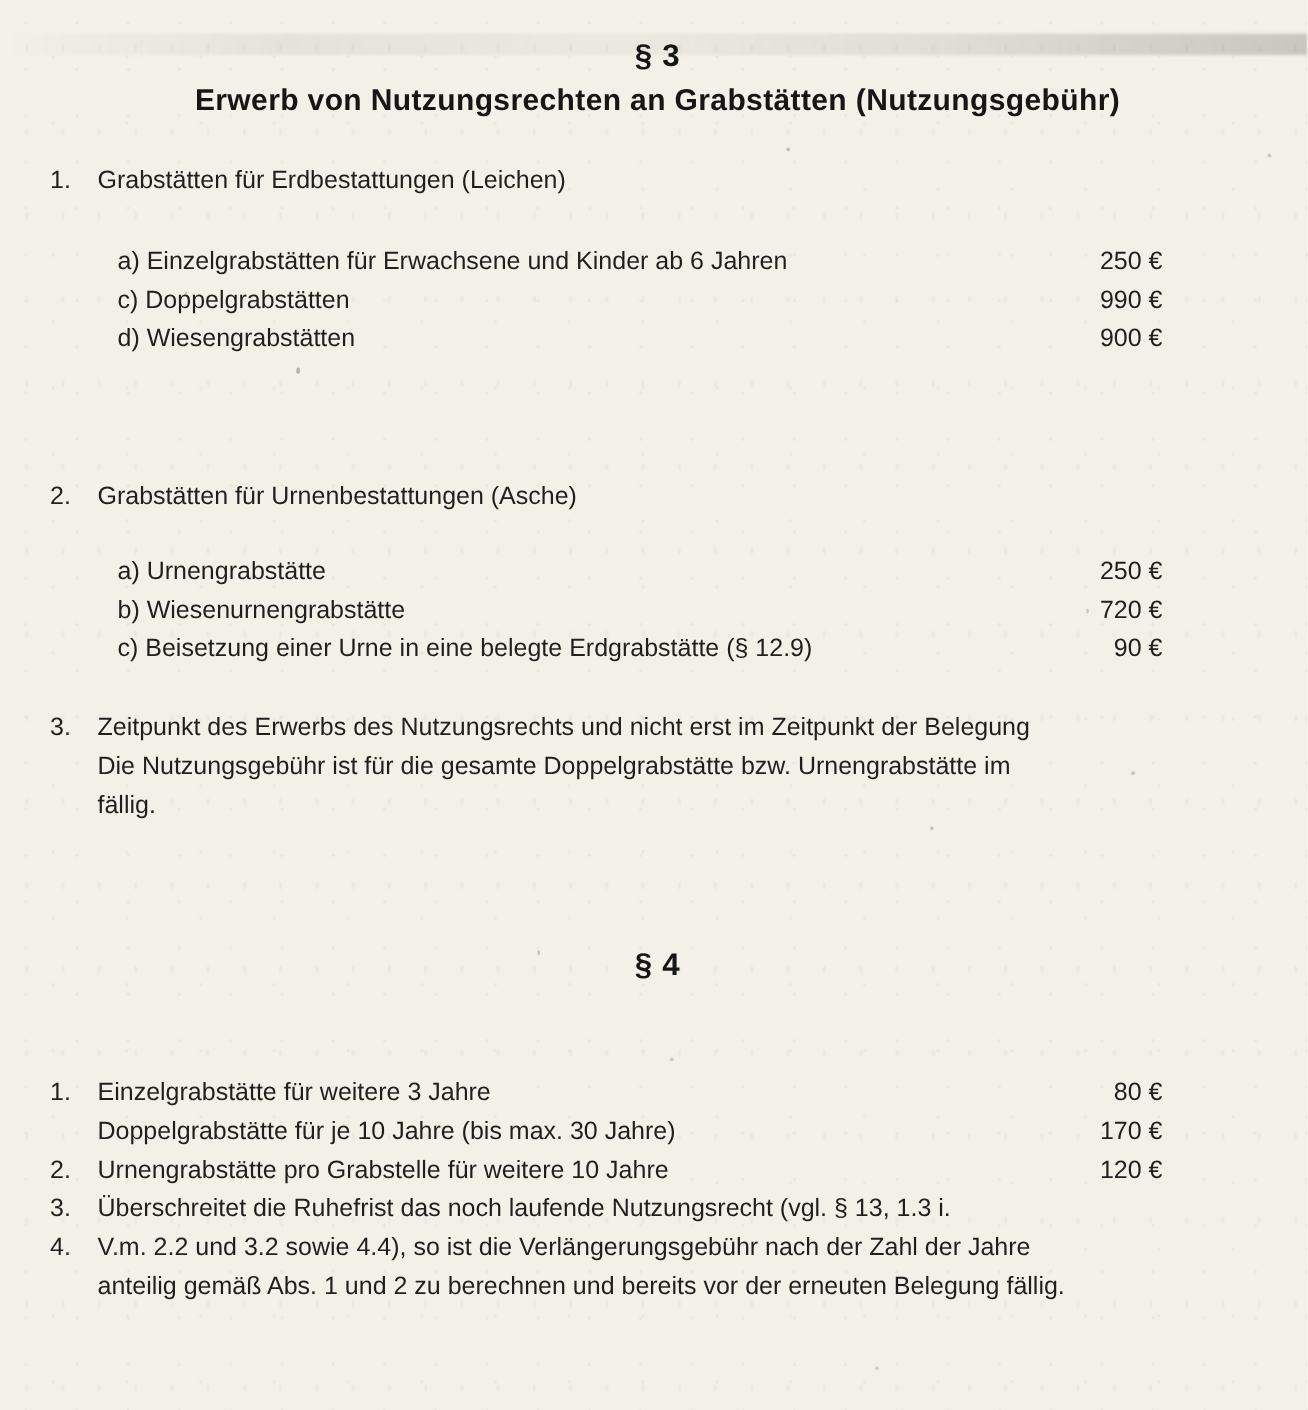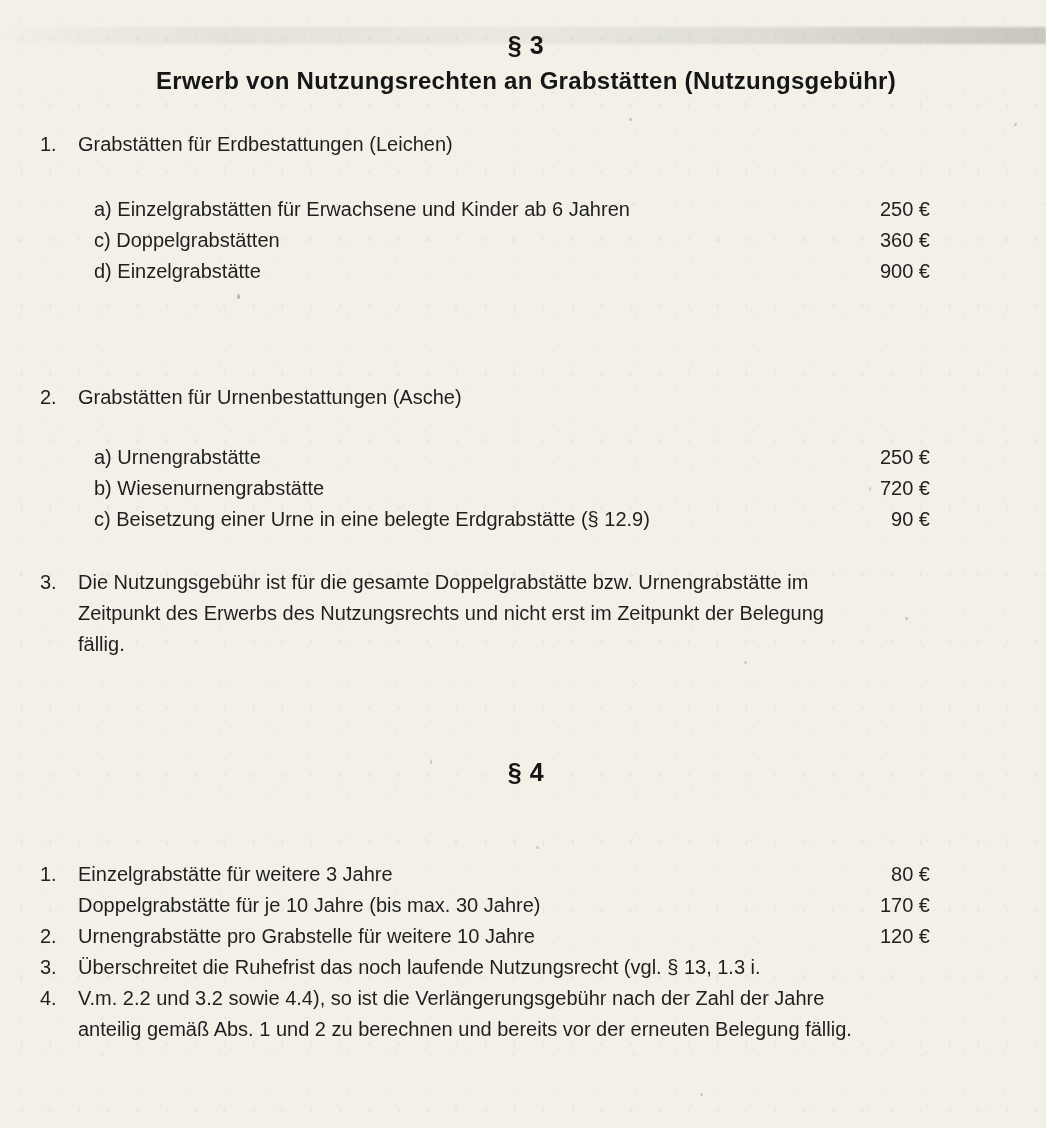--- a/index.html
+++ b/index.html
@@ -130,24 +130,24 @@
     <span class="txt">Grabstätten für Erdbestattungen (Leichen)</span>
   </div>
 
   <div class="sub-list" style="top:194px">
     <div class="sub-row">
       <span>a) Einzelgrabstätten für Erwachsene und Kinder ab 6 Jahren</span>
       <span class="price">250 €</span>
     </div>
     <div class="sub-row">
       <span>c) Doppelgrabstätten</span>
-      <span class="price">360 €</span>
-    </div>
-    <div class="sub-row">
-      <span>d) Einzelgrabstätte</span>
+      <span class="price">990 €</span>
+    </div>
+    <div class="sub-row">
+      <span>d) Wiesengrabstätten</span>
       <span class="price">900 €</span>
     </div>
   </div>
 
   <div class="num-row" style="top:382px">
     <span class="num">2.</span>
     <span class="txt">Grabstätten für Urnenbestattungen (Asche)</span>
   </div>
 
   <div class="sub-list" style="top:442px">
@@ -161,22 +161,22 @@
     </div>
     <div class="sub-row">
       <span>c) Beisetzung einer Urne in eine belegte Erdgrabstätte (§ 12.9)</span>
       <span class="price">90 €</span>
     </div>
   </div>
 
   <div class="num-row" style="top:567px">
     <span class="num">3.</span>
     <span class="para-lines">
+      <span class="line" style="display:block">Zeitpunkt des Erwerbs des Nutzungsrechts und nicht erst im Zeitpunkt der Belegung</span>
       <span class="line" style="display:block">Die Nutzungsgebühr ist für die gesamte Doppelgrabstätte bzw. Urnengrabstätte im</span>
-      <span class="line" style="display:block">Zeitpunkt des Erwerbs des Nutzungsrechts und nicht erst im Zeitpunkt der Belegung</span>
       <span class="line" style="display:block">fällig.</span>
     </span>
   </div>
 
   <div class="heading-num" style="top:757px">§ 4</div>
 
   <div class="rows-stack" style="top:859px">
     <div class="num-row" style="position:static">
       <span class="num">1.</span>
       <span class="txt">Einzelgrabstätte für weitere 3 Jahre</span>

